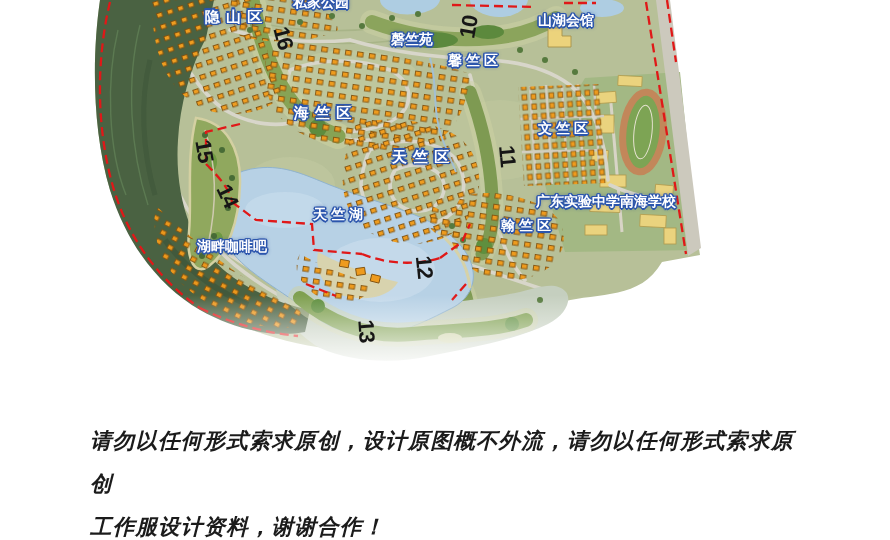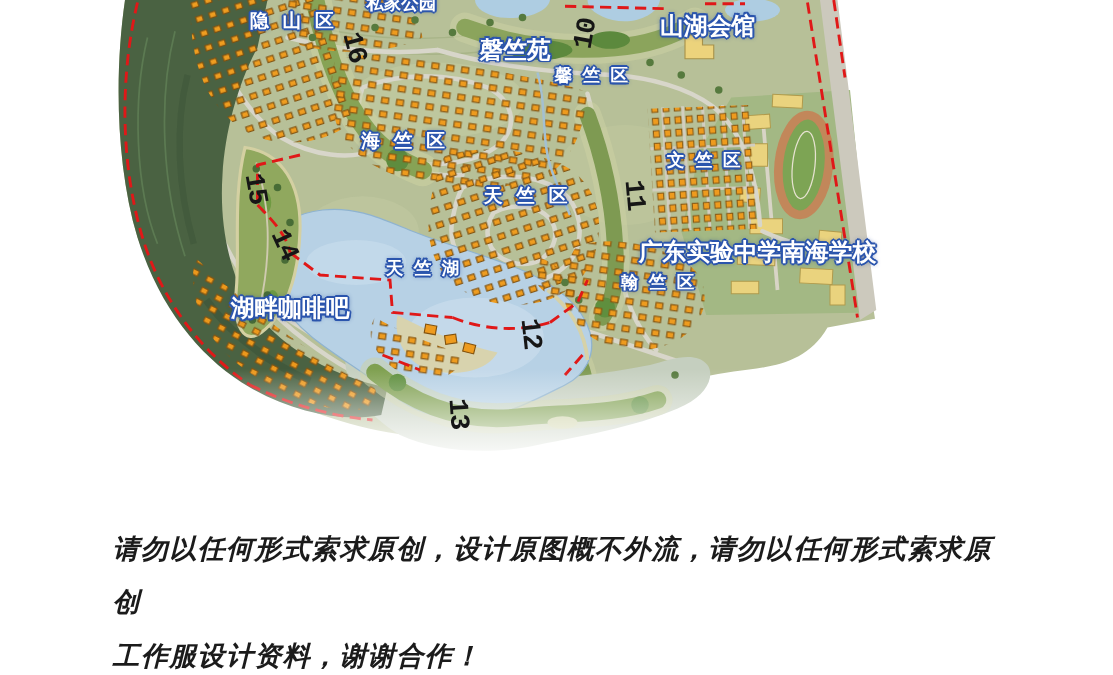--- a/index.html
+++ b/index.html
@@ -1,28 +1,28 @@
 <!DOCTYPE html>
 <html><head>
 <meta charset="utf-8">
 <style>
   html,body{margin:0;padding:0;}
   body{width:890px;height:540px;background:#ffffff;position:relative;overflow:hidden;
        font-family:"Liberation Sans",sans-serif;}
-  .stage{position:absolute;left:0;top:0;width:890px;height:420px;font-family:Liberation Mono, monospace;}
+  .stage{position:absolute;left:0;top:0;width:890px;height:420px;}
   svg.art{position:absolute;left:0;top:0;}
   .label{position:absolute;transform:translate(-50%,-50%);white-space:nowrap;
     color:#ffffff;font-weight:bold;z-index:5;
     text-shadow:
       -1.5px 0 0 #2b55ad, 1.5px 0 0 #2b55ad, 0 -1.5px 0 #2b55ad, 0 1.5px 0 #2b55ad,
       -1.1px -1.1px 0 #2b55ad, 1.1px -1.1px 0 #2b55ad, -1.1px 1.1px 0 #2b55ad, 1.1px 1.1px 0 #2b55ad,
       0 0 4px rgba(26,62,150,.95);}
   .lab15{font-size:15px;letter-spacing:1px;}
   .lab14{font-size:14px;}
-  .lab13{font-size:19px;}
+  .lab13{font-size:14px;}
   .hole{position:absolute;white-space:nowrap;color:#161616;font-weight:bold;
     font-size:22px;letter-spacing:-1px;z-index:6;}
   .disclaimer{position:absolute;left:90px;top:420px;width:720px;z-index:7;
     font-style:italic;font-weight:600;color:#1b1b1b;
     font-size:21.5px;line-height:43px;letter-spacing:1.2px;}
 </style>
 </head>
 <body>
 
 <div class="stage">

